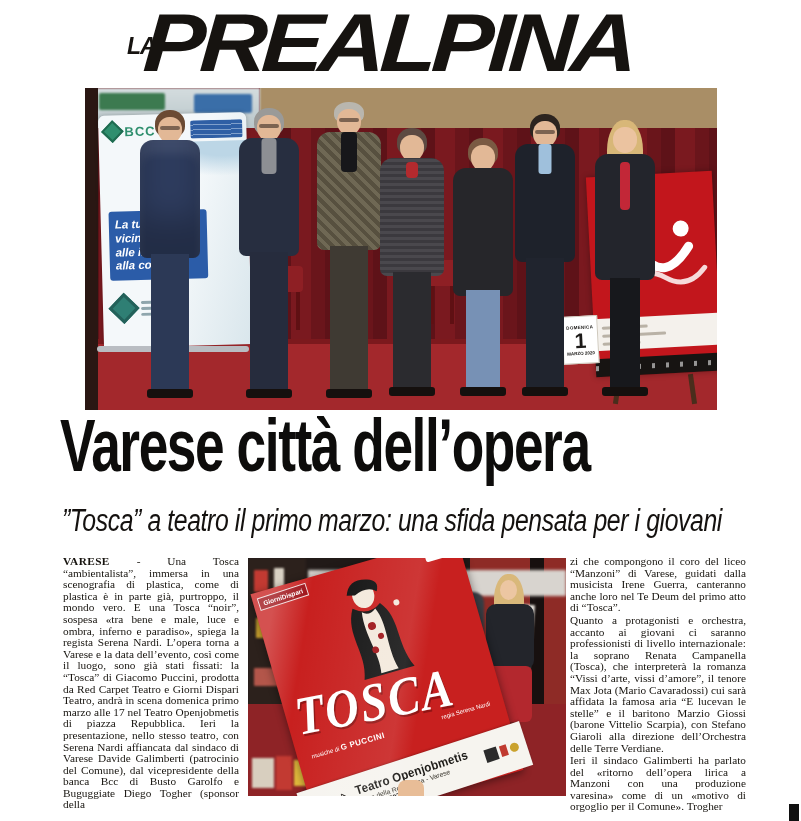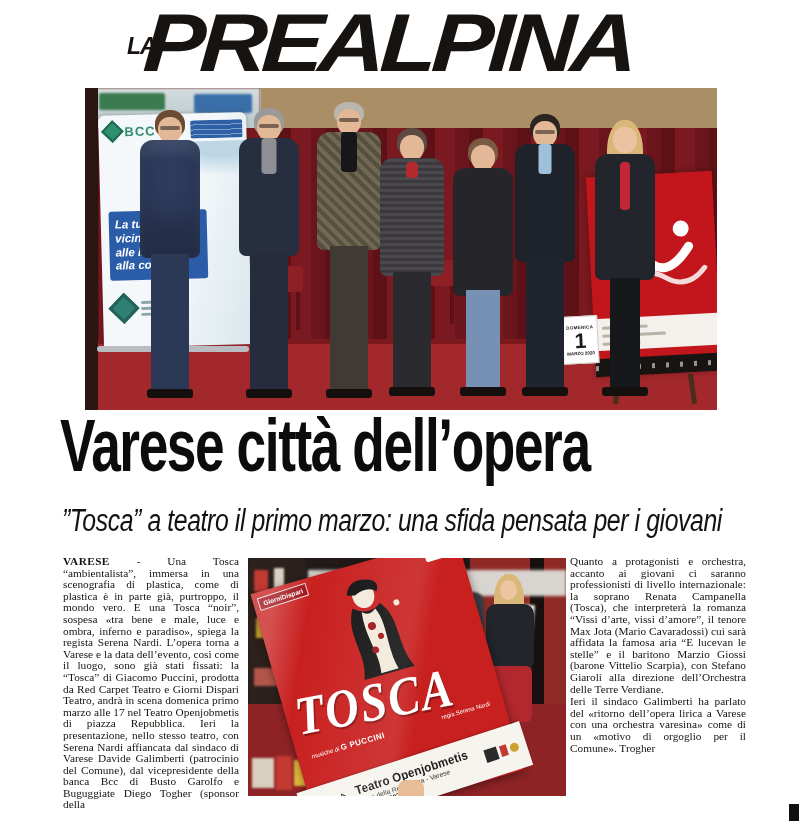--- a/index.html
+++ b/index.html
@@ -389,18 +389,19 @@
           <b class="lg1"></b>
           <b class="lg2"></b>
           <b class="lg3"></b>
         </span>
       </div>
     </div>
     <div class="pm-hand"></div>
   </div>
 
   <div class="col col-right">
+    <p>zi che compongono il coro del liceo “Manzoni” di Varese, guidati dalla musicista Irene Guerra, canteranno anche loro nel Te Deum del primo atto di “Tosca”.</p>
     <p>Quanto a protagonisti e orchestra, accanto ai giovani ci saranno professionisti di livello internazionale: la soprano Renata Campanella (Tosca), che interpreterà la romanza “Vissi d’arte, vissi d’amore”, il tenore Max Jota (Mario Cavaradossi) cui sarà affidata la famosa aria “E lucevan le stelle” e il baritono Marzio Giossi (barone Vittelio Scarpia), con Stefano Giaroli alla direzione dell’Orchestra delle Terre Verdiane.</p>
-    <p>Ieri il sindaco Galimberti ha parlato del «ritorno dell’opera lirica a Varese con una orchestra varesina» come di un «motivo di orgoglio per il Comune». Trogher</p>
+    <p>Ieri il sindaco Galimberti ha parlato del «ritorno dell’opera lirica a Manzoni con una produzione varesina» come di un «motivo di orgoglio per il Comune». Trogher</p>
   </div>
 
   <div class="edge-mark"></div>
 </div>
 
 </body></html>

